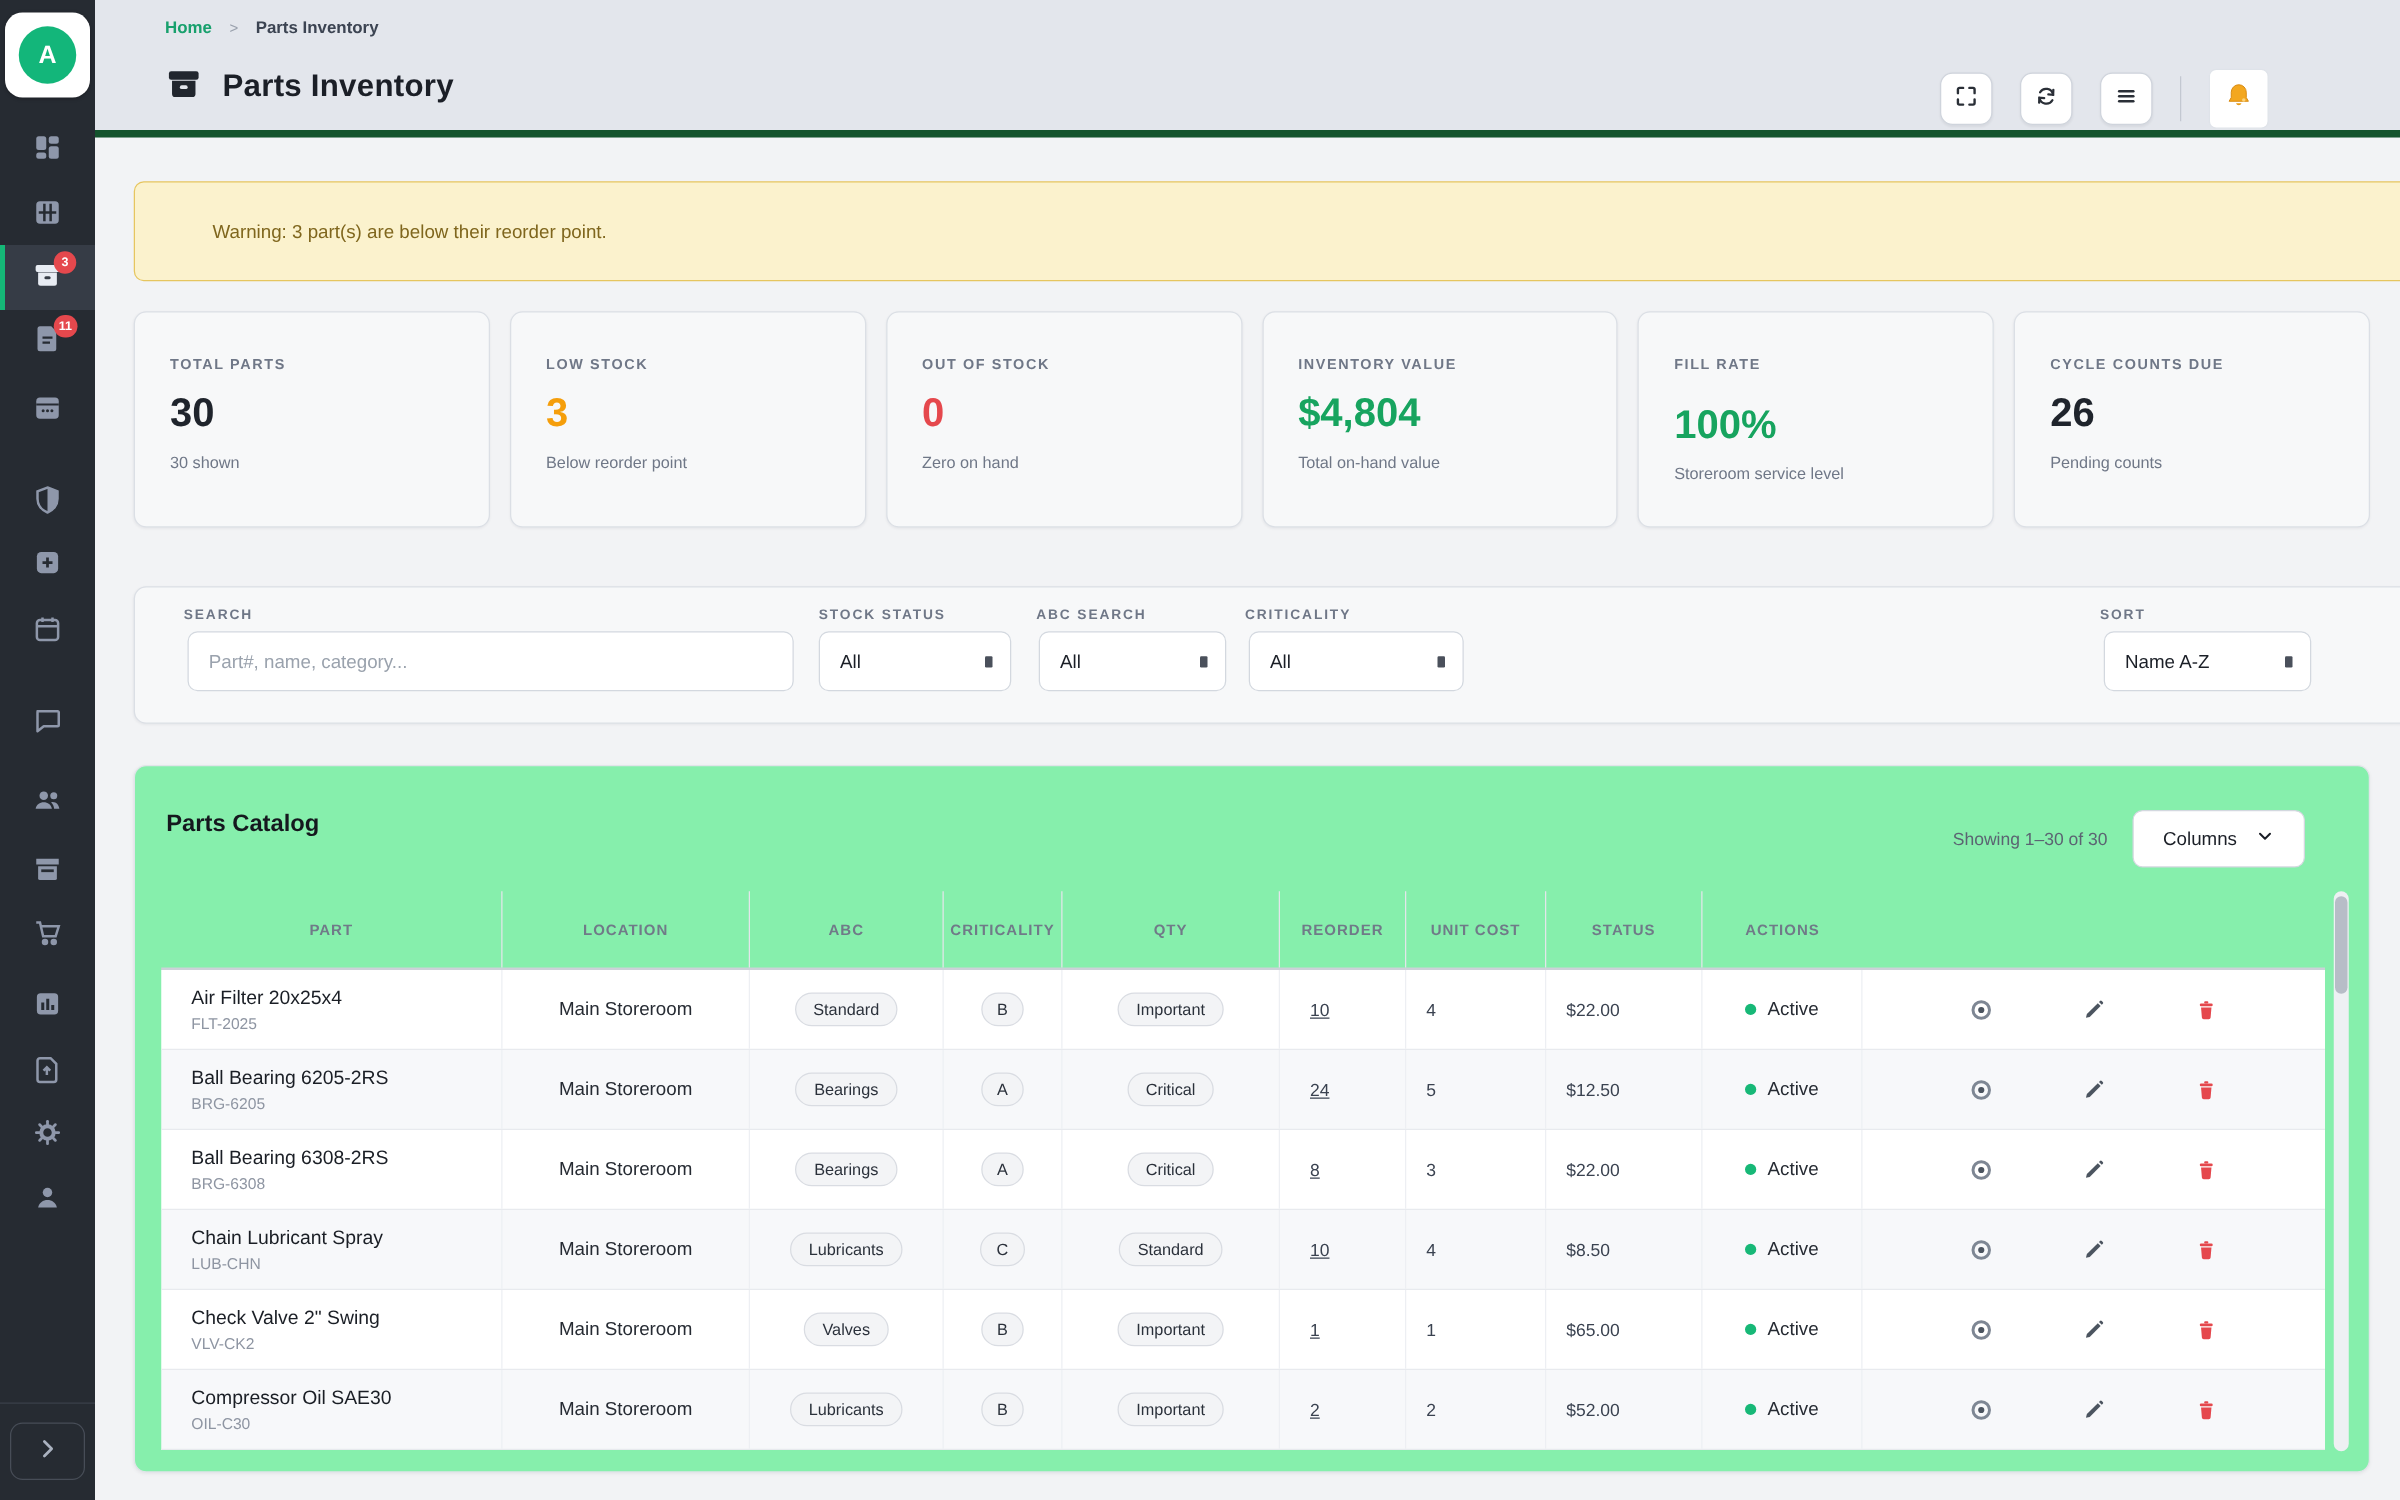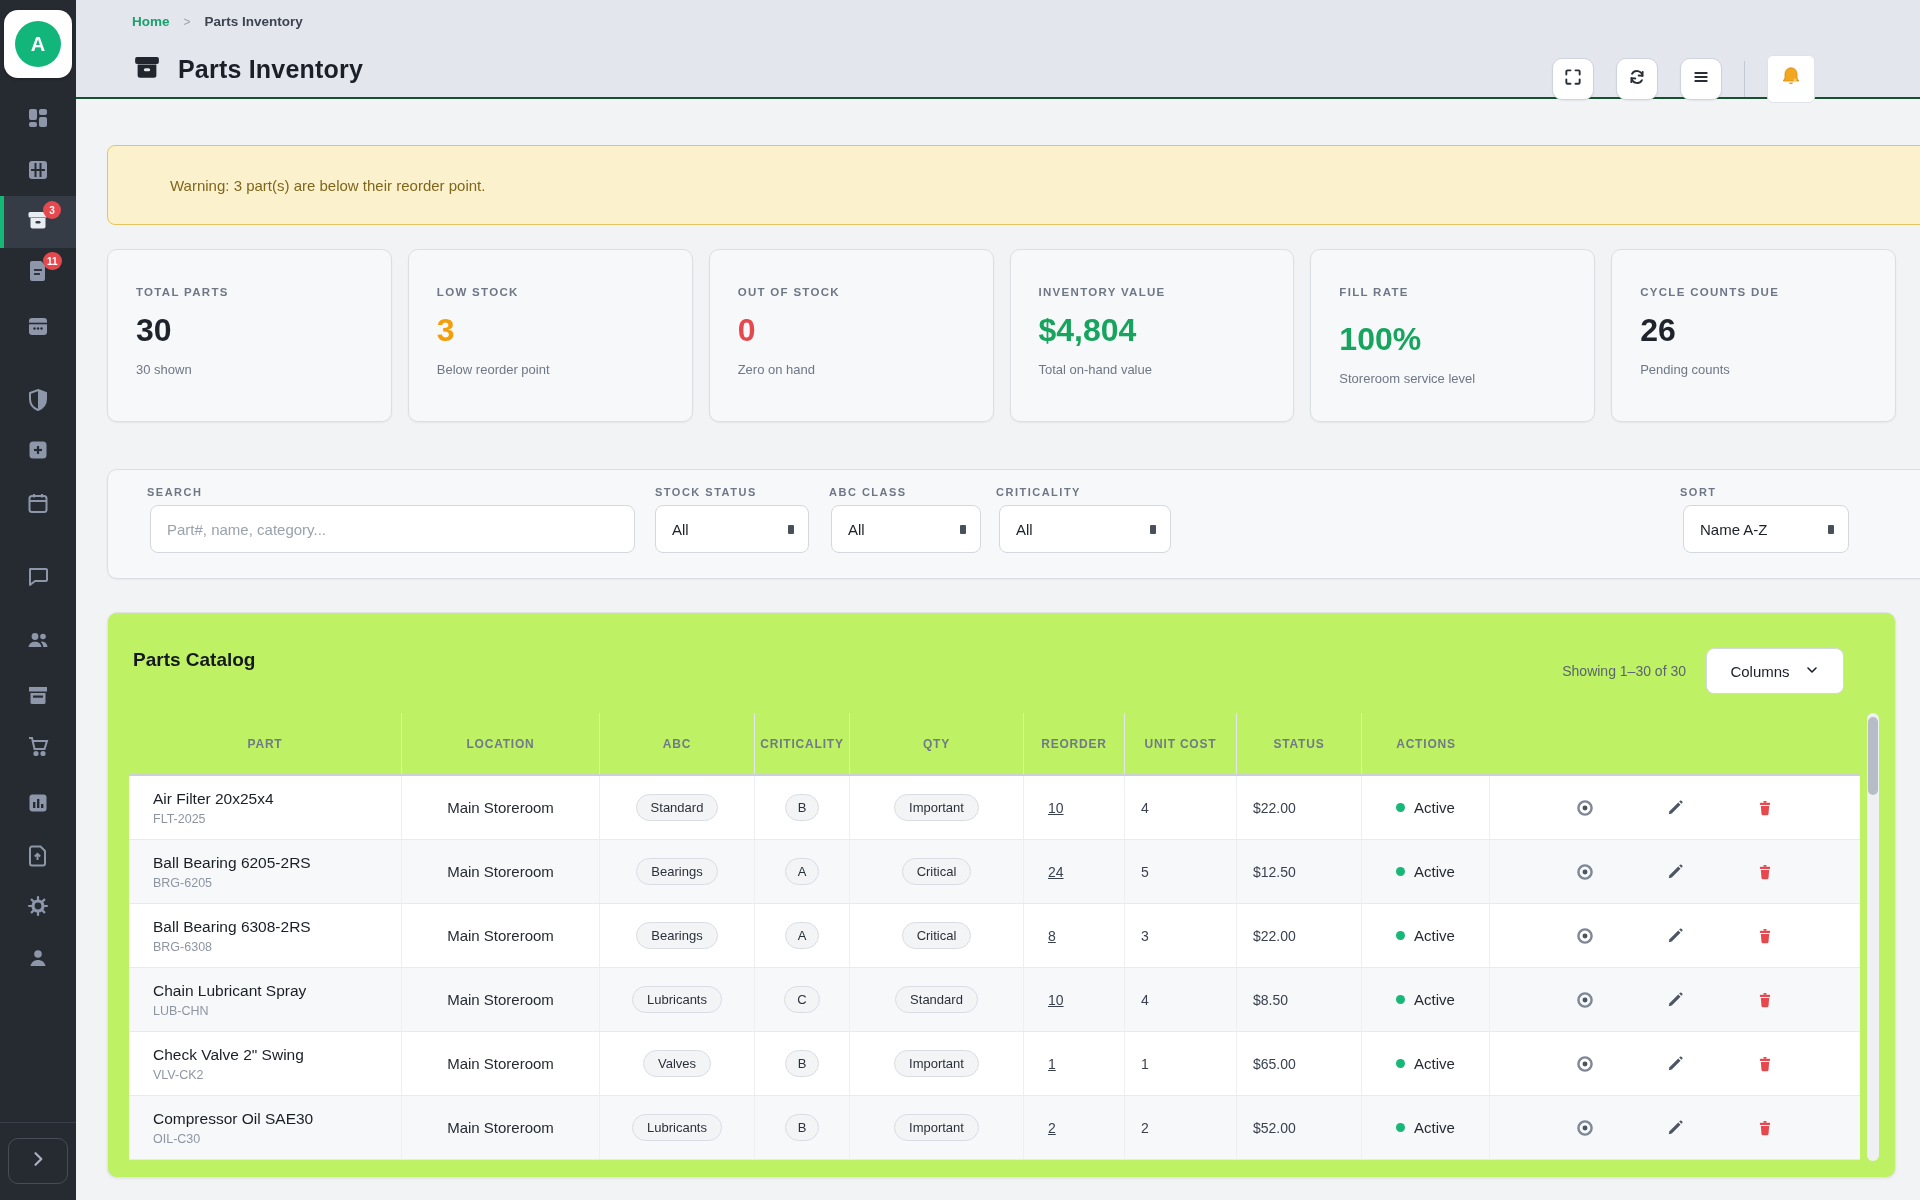--- a/index.html
+++ b/index.html
@@ -12,21 +12,21 @@
   .avatar-circle { width:46px; height:46px; border-radius:50%; background:#13b67a; color:#fff; font-size:20px; font-weight:700; display:flex; align-items:center; justify-content:center; }
   .side-item { position:absolute; left:0; width:76px; height:52px; display:flex; align-items:center; justify-content:center; cursor:pointer; }
   .side-item svg { width:24px; height:24px; }
   .side-item.active { background:#363c46; }
   .side-item.active::before { content:""; position:absolute; left:0; top:0; width:4px; height:52px; background:#15b877; }
   .badge { position:absolute; top:5px; left:43px; min-width:18px; height:18px; padding:0 4px; background:#e5484d; color:#fff; border-radius:9px; font-size:10px; font-weight:700; display:flex; align-items:center; justify-content:center; }
   .side-divider { position:absolute; left:0; top:1122px; width:76px; height:1px; background:#3a404a; }
   .expand-btn { position:absolute; left:8px; top:1138px; width:60px; height:46px; border:1px solid #474d57; border-radius:10px; display:flex; align-items:center; justify-content:center; cursor:pointer; }
 
   
-  .header { position:absolute; left:76px; top:0; width:1844px; height:99px; background:#e3e6ec; border-bottom:2px solid #14532d; }
+  .header { position:absolute; left:76px; top:0; width:1844px; height:110px; background:#e3e6ec; border-bottom:6px solid #14532d; }
   .breadcrumb { position:absolute; left:56px; top:14px; font-size:13.5px; display:flex; gap:14px; align-items:center; }
   .crumb-home { color:#18a06d; font-weight:700; cursor:pointer; }
   .crumb-sep { color:#9aa1ad; font-size:12px; }
   .crumb-current { color:#3c4452; font-weight:700; }
   .title-row { position:absolute; left:56px; top:52px; display:flex; align-items:center; gap:16px; }
   .title-row h1 { font-size:25px; font-weight:800; color:#1b1f27; letter-spacing:.2px; }
   .header-actions { position:absolute; right:105px; top:55px; display:flex; align-items:center; gap:22px; }
   .hbtn { width:42px; height:42px; background:#fff; border:1px solid #cfd4dc; border-radius:10px; display:flex; align-items:center; justify-content:center; cursor:pointer; box-shadow:0 1px 2px rgba(20,24,32,.06); }
   .vdiv { width:1px; height:36px; background:#c3c8d1; }
   .bell-btn { width:48px; height:48px; background:#fff; border:1px solid #dfe3e9; border-radius:6px; display:flex; align-items:center; justify-content:center; cursor:pointer; }
@@ -43,21 +43,21 @@
 
   
   .filter-card { position:absolute; left:107px; top:469px; width:1849px; height:110px; background:#f7f8f9; border:1px solid #dbdfe5; border-radius:10px; box-shadow:0 1px 2px rgba(20,24,32,.05); }
   .flabel { position:absolute; font-size:11px; font-weight:700; color:#6f7787; letter-spacing:1.5px; }
   .search-input { position:absolute; left:42px; top:35px; width:485px; height:48px; background:#fff; border:1px solid #d3d8df; border-radius:8px; font-size:15px; color:#1b1f27; padding:0 16px; font-family:"Liberation Sans",sans-serif; }
   .search-input::placeholder { color:#9aa2ad; }
   .fselect { position:absolute; top:35px; height:48px; background:#fff; border:1px solid #d3d8df; border-radius:8px; display:flex; align-items:center; padding:0 16px; font-size:15px; color:#1b1f27; cursor:pointer; }
   .sq-marker { position:absolute; right:14px; top:19px; width:6px; height:9px; background:#4a505b; border-radius:1px; }
 
   
-  .table-card { position:absolute; left:107px; top:612px; width:1789px; height:566px; background:#bef264; border:1px solid #e1e4e9; border-radius:10px; box-shadow:0 1px 3px rgba(20,24,32,.06); }
+  .table-card { position:absolute; left:107px; top:612px; width:1789px; height:566px; background:#86efac; border:1px solid #e1e4e9; border-radius:10px; box-shadow:0 1px 3px rgba(20,24,32,.06); }
   .tc-title { position:absolute; left:25px; top:36px; font-size:19px; font-weight:800; color:#15181e; }
   .tc-right { position:absolute; right:51px; top:35px; display:flex; align-items:center; gap:20px; }
   .showing { font-size:14px; color:#5b6472; }
   .columns-btn { width:138px; height:46px; background:#fff; border:1px solid #d3d8df; border-radius:8px; display:flex; align-items:center; justify-content:center; gap:14px; font-size:15px; color:#1b1f27; cursor:pointer; }
 
   .tgrid { position:absolute; left:21px; top:100px; width:1731px; }
   .thead, .trow { display:grid; grid-template-columns:273px 198px 155px 95px 174px 101px 112px 125px 128px 370px; }
   .thead { height:63px; border-bottom:2px solid #ccd1d8; }
   .th { display:flex; align-items:center; justify-content:center; font-size:12px; font-weight:700; color:#707a88; letter-spacing:.8px; border-right:1px solid #e3e6ea; }
   .th:last-child { border-right:none; }
@@ -310,21 +310,21 @@
 <div class="filter-card">
   <div class="flabel" style="left:39px;top:16px">SEARCH</div>
   <input class="search-input" type="text" placeholder="Part#, name, category..." style="">
 
   <div class="flabel" style="left:547px;top:16px">STOCK STATUS</div>
   <div class="fselect" style="left:547px;width:154px">
     <span>All</span>
     <span class="sq-marker"></span>
   </div>
 
-  <div class="flabel" style="left:721px;top:16px">ABC CLASS</div>
+  <div class="flabel" style="left:721px;top:16px">ABC SEARCH</div>
   <div class="fselect" style="left:723px;width:150px">
     <span>All</span>
     <span class="sq-marker"></span>
   </div>
 
   <div class="flabel" style="left:888px;top:16px">CRITICALITY</div>
   <div class="fselect" style="left:891px;width:172px">
     <span>All</span>
     <span class="sq-marker"></span>
   </div>

